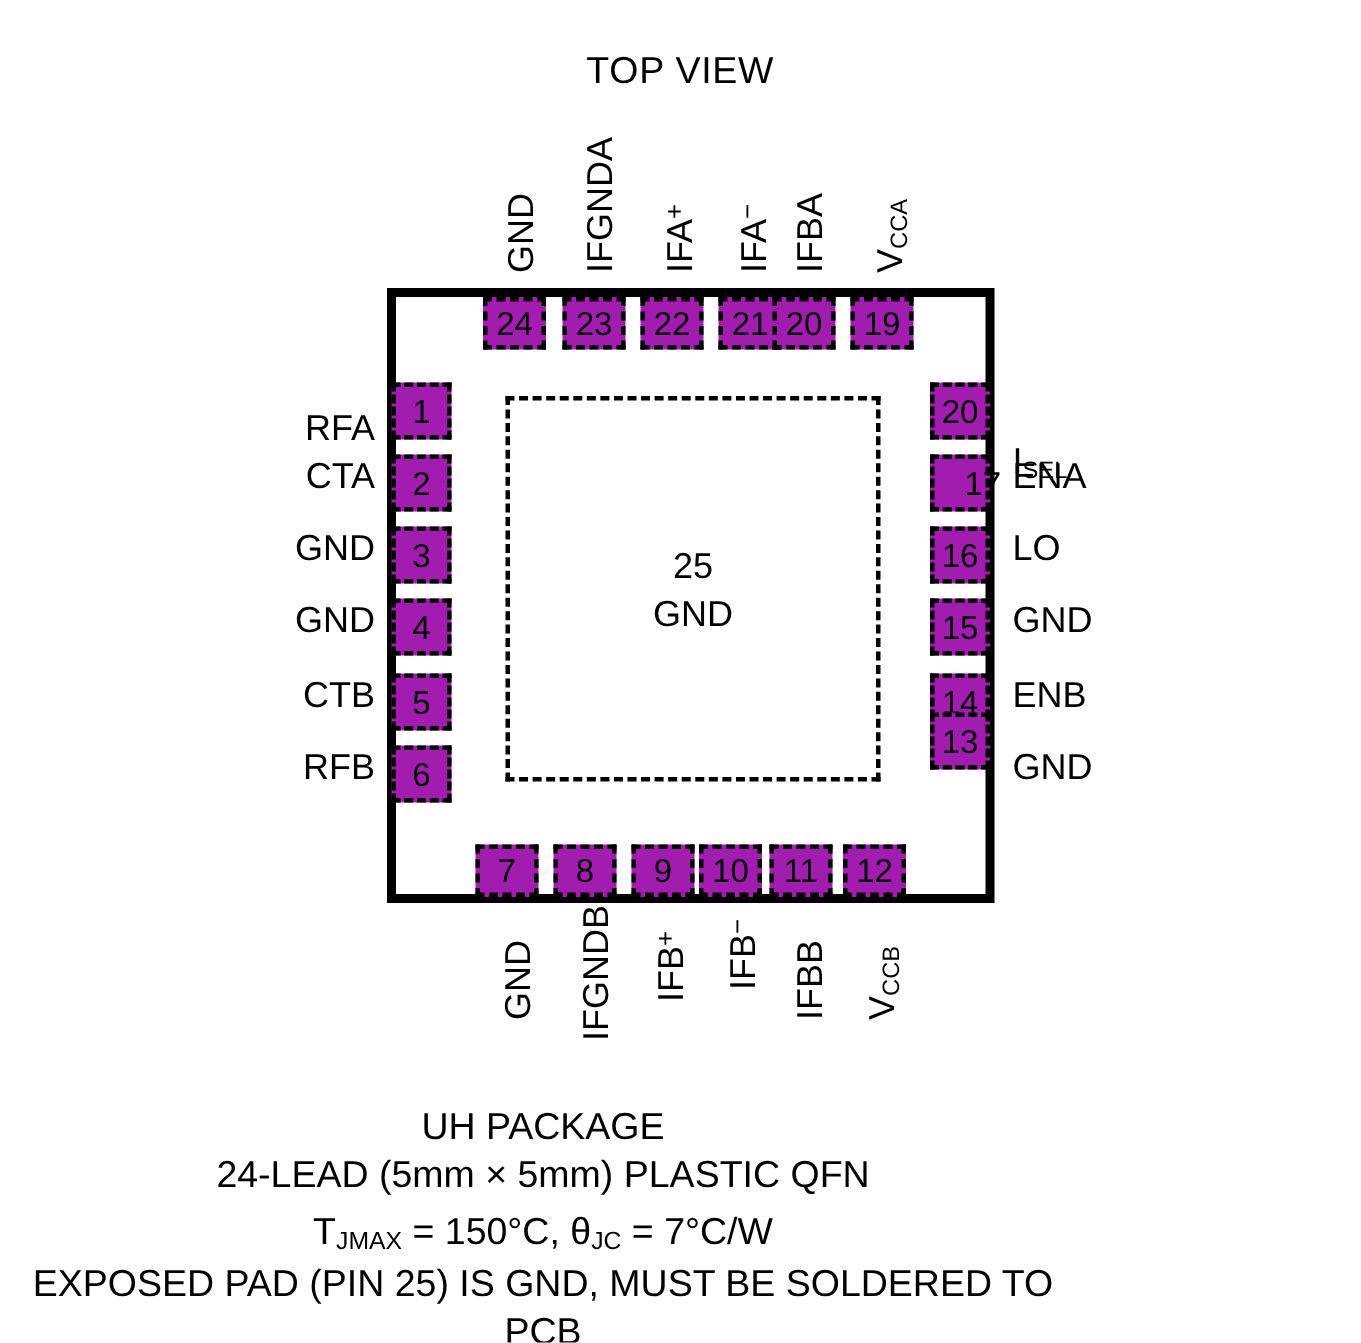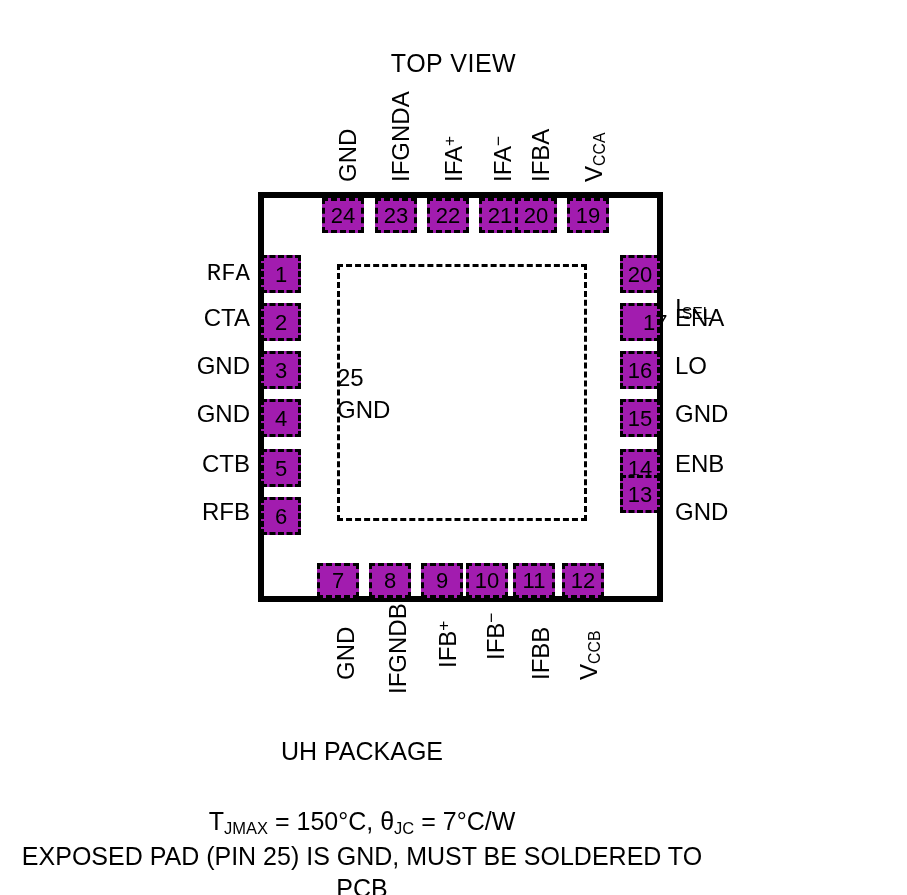--- a/index.html
+++ b/index.html
@@ -20,21 +20,21 @@
     position: absolute;
     left: 0; top: 0;
     width: 907px;
     height: 895px;
   }
 
   
   .top-view-title {
     position: absolute;
     left: 0;
-    top: 49px;
+    top: 33px;
     width: 907px;
     text-align: center;
     font-size: 25px;
     letter-spacing: 0.5px;
   }
 
   
   .package-body {
     position: absolute;
     left: 258px;
@@ -53,20 +53,21 @@
     width: 250px;
     height: 257px;
     border: 3px dashed #000000;
     box-sizing: border-box;
   }
   .exposed-pad-label {
     position: absolute;
     left: 337px;
     top: 362px;
     width: 250px;
+    text-align: center;
     font-size: 24px;
     line-height: 32px;
   }
   .exposed-pad-label div { display: block; }
 
   
   .pin-box {
     position: absolute;
     box-sizing: border-box;
     border: 3px dashed #000000;
@@ -153,21 +154,21 @@
   <div class="pin-label rot" style="left:527px; top:182px;"><span>IFBA</span></div>
   <div class="pin-label rot" style="left:580px; top:182px;">V<sub>CCA</sub></div>
 
   <div class="pin-box horizontal" style="left:261px; top:255px;">1</div>
   <div class="pin-box horizontal" style="left:261px; top:303px;">2</div>
   <div class="pin-box horizontal" style="left:261px; top:351px;">3</div>
   <div class="pin-box horizontal" style="left:261px; top:399px;">4</div>
   <div class="pin-box horizontal" style="left:261px; top:449px;">5</div>
   <div class="pin-box horizontal" style="left:261px; top:497px;">6</div>
 
-  <div class="pin-label left" style="left:110px; top:260px; width:140px;font-family:Liberation Mono, monospace;">RFA</div>
+  <div class="pin-label left" style="left:110px; top:272px; width:140px;">RFA</div>
   <div class="pin-label left" style="left:110px; top:304px; width:140px;">CTA</div>
   <div class="pin-label left" style="left:110px; top:352px; width:140px;">GND</div>
   <div class="pin-label left" style="left:110px; top:400px; width:140px;">GND</div>
   <div class="pin-label left" style="left:110px; top:450px; width:140px;">CTB</div>
   <div class="pin-label left" style="left:110px; top:498px; width:140px;">RFB</div>
 
   <div class="pin-box horizontal" style="left:620px; top:255px;">20</div>
   <div class="pin-box horizontal" style="left:620px; top:303px;padding-left:20px;">17</div>
   <div class="pin-box horizontal" style="left:620px; top:351px;">16</div>
   <div class="pin-box horizontal" style="left:620px; top:399px;">15</div>
@@ -189,16 +190,17 @@
   <div class="pin-box vertical" style="left:562px; top:563px;">12</div>
 
   <div class="pin-label rot" style="left:332px; top:680px;"><span>GND</span></div>
   <div class="pin-label rot" style="left:384px; top:694px;"><span>IFGNDB</span></div>
   <div class="pin-label rot" style="left:433px; top:668px;">IFB<sup>+</sup></div>
   <div class="pin-label rot" style="left:481px; top:660px;">IFB<sup>−</sup></div>
   <div class="pin-label rot" style="left:527px; top:680px;"><span>IFBB</span></div>
   <div class="pin-label rot" style="left:575px; top:680px;">V<sub>CCB</sub></div>
 
   <div class="caption caption-line1">UH PACKAGE</div>
+  <div class="caption caption-line2">24-LEAD (5mm × 5mm) PLASTIC QFN</div>
   <div class="caption caption-line3">T<sub>JMAX</sub> = 150°C, θ<sub>JC</sub> = 7°C/W</div>
   <div class="caption caption-line4">EXPOSED PAD (PIN 25) IS GND, MUST BE SOLDERED TO PCB</div>
 
 </div>
 
 </body></html>

